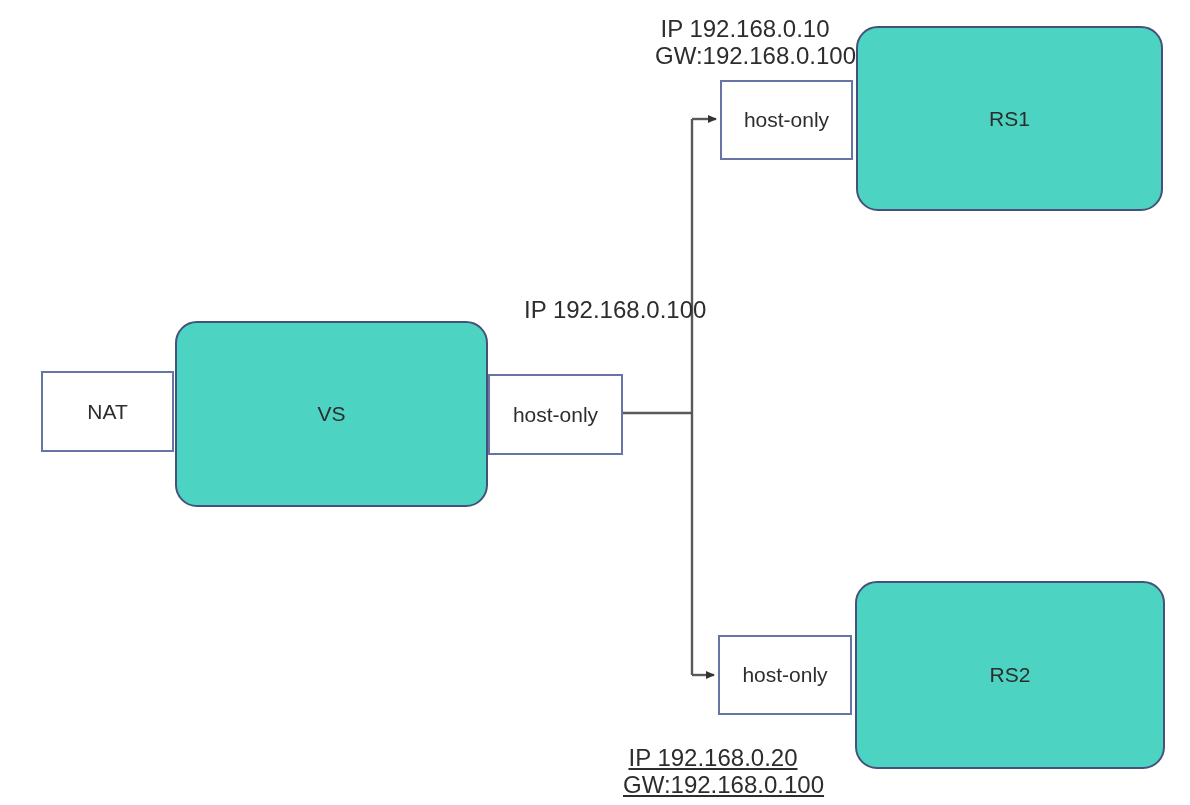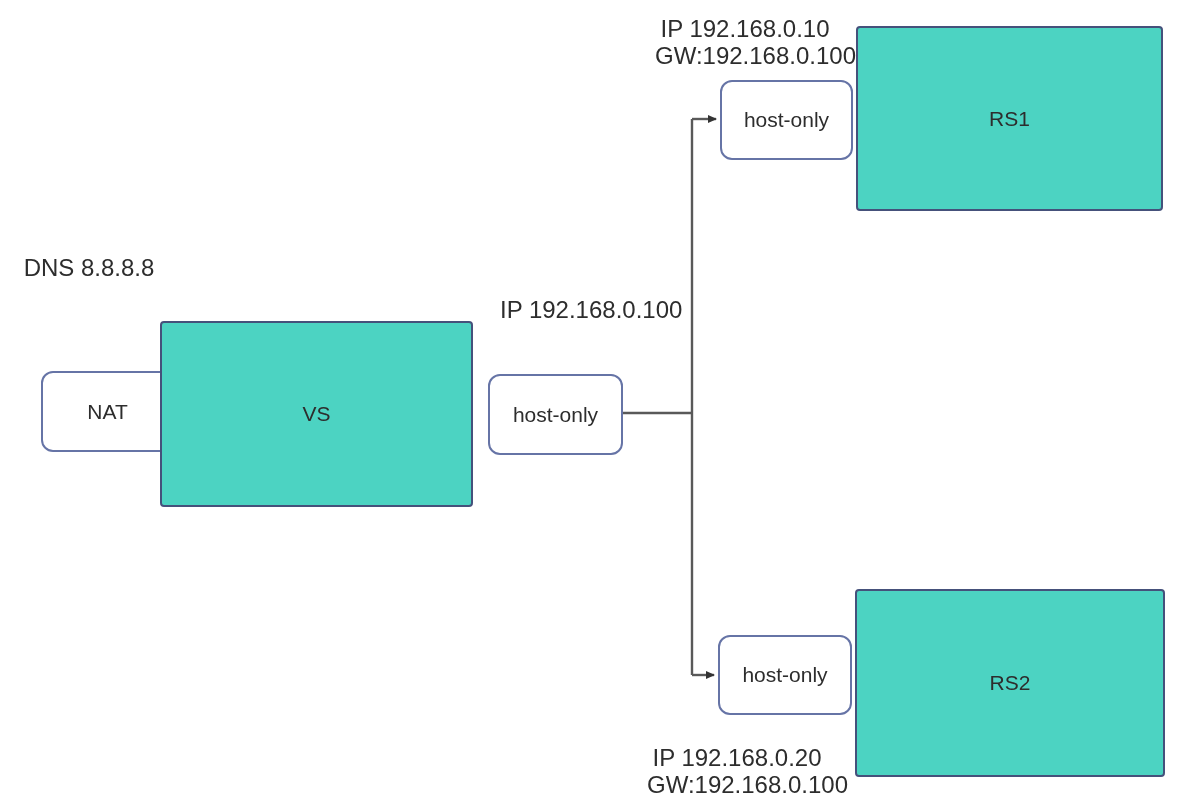--- a/index.html
+++ b/index.html
@@ -28,52 +28,52 @@
     display:flex;
     align-items:center;
     justify-content:center;
     font-size:21px;
     color:var(--text);
     text-align:center;
   }
   .node-small{
     background:var(--node-fill-white);
     border:2px solid var(--node-border-white);
-    border-radius:12px;
+    border-radius:0;
     z-index:2;
     text-align:center;
   }
   .node-big{
     background:var(--node-fill-teal);
     border:2px solid var(--node-border-teal);
-    border-radius:4px;
+    border-radius:22px;
     z-index:3;
   }
   
   .nat{left:41px;top:371px;width:133px;height:81px;}
-  .vs{left:160px;top:321px;width:313px;height:186px;}
+  .vs{left:175px;top:321px;width:313px;height:186px;}
   .ho-mid{left:488px;top:374px;width:135px;height:81px;}
   .ho-top{left:720px;top:80px;width:133px;height:80px;}
   .rs1{left:856px;top:26px;width:307px;height:185px;}
   .ho-bottom{left:718px;top:635px;width:134px;height:80px;}
-  .rs2{left:855px;top:581px;width:310px;height:188px;margin-top:8px;}
+  .rs2{left:855px;top:581px;width:310px;height:188px;}
   
   .annotation{
     position:absolute;
     font-size:24px;
     line-height:28px;
     text-align:center;
     color:var(--text);
     white-space:nowrap;
     z-index:4;
   }
   .ann-vs{left:0px;top:254px;width:178px;}
-  .ann-mid{left:500px;top:296px;width:182px;}
+  .ann-mid{left:524px;top:296px;width:182px;}
   .ann-rs1{left:655px;top:15px;width:180px;line-height:27px;}
-  .ann-rs2{left:647px;top:744px;width:180px;line-height:27px;}
+  .ann-rs2{left:623px;top:744px;width:180px;line-height:27px;text-decoration:underline;}
   
   svg.wires{
     position:absolute;
     left:0;top:0;
     width:1190px;
     height:805px;
     z-index:1;
     pointer-events:none;
   }
   svg.wires path{
@@ -99,21 +99,20 @@
         <path class="arrowhead" d="M0,0 L9,4 L0,8 Z"></path>
       </marker>
     </defs>
     <path d="M623 413 H692"></path>
     <path d="M692 413 V119 M692 413 V675"></path>
     <path d="M692 119 H716" marker-end="url(#arrow)"></path>
     <path d="M692 675 H714" marker-end="url(#arrow)"></path>
   </svg>
 
   <div class="annotation ann-vs">
-    <div>DNS 8.8.8.8</div>
   </div>
 
   <div class="annotation ann-mid">
     <div>IP 192.168.0.100</div>
   </div>
 
   <div class="annotation ann-rs1">
     <div>IP 192.168.0.10</div>
     <div>GW:192.168.0.100</div>
   </div>

